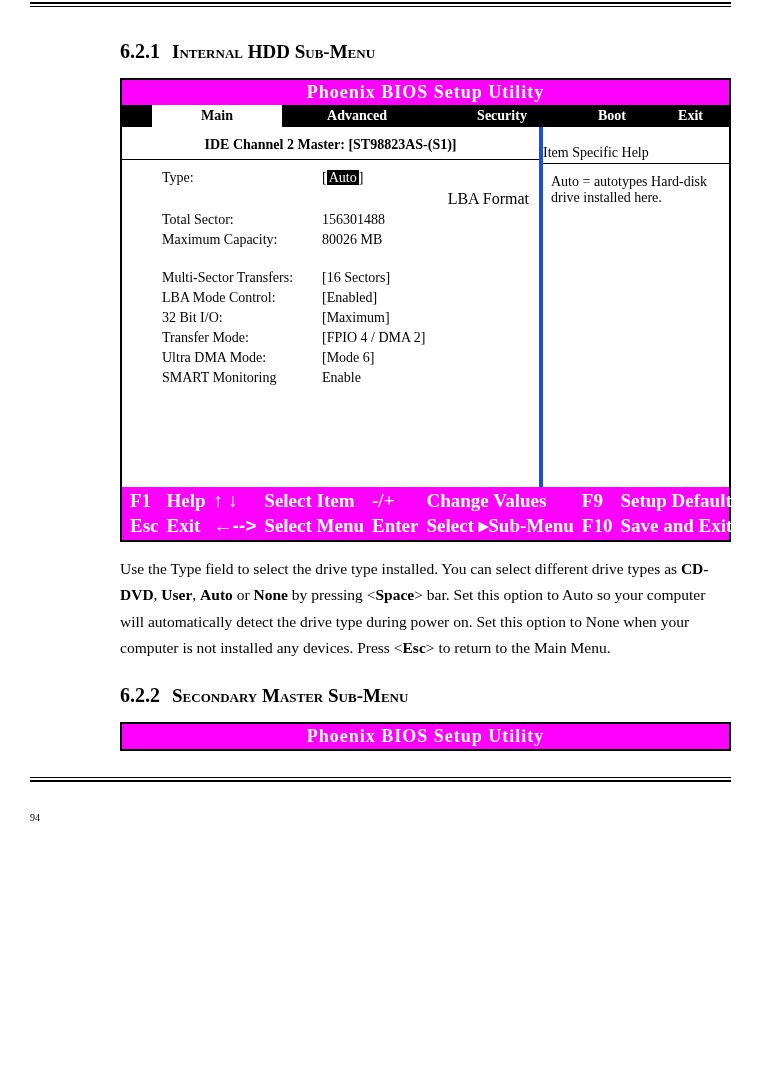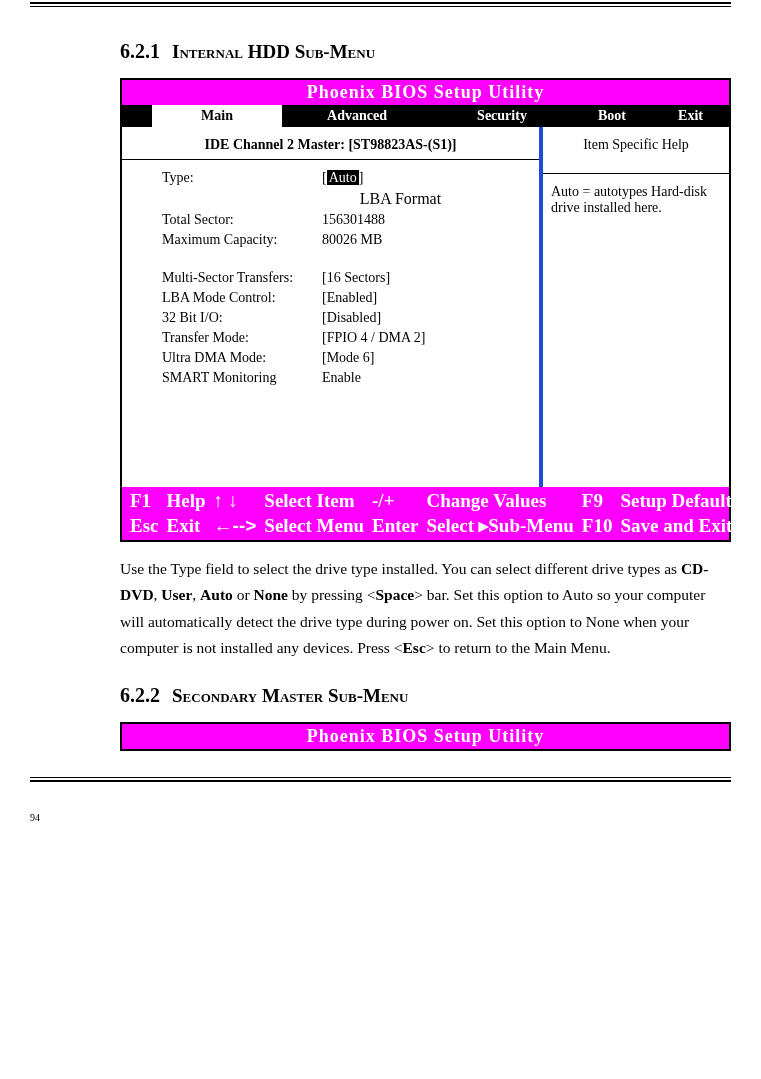--- a/index.html
+++ b/index.html
@@ -103,42 +103,42 @@
   .ide-header {
     text-align: center;
     font-weight: bold;
     padding-bottom: 6px;
     border-bottom: 1px solid #000;
     margin-left: -40px;
     margin-right: -10px;
     margin-bottom: 10px;
   }
   .help-header {
-    text-align: center;
-    padding-bottom: 20px;
+    text-align: left;
+    padding-bottom: 2px;
     border-bottom: 1px solid #000;
-    margin: 0 -8px 10px -8px;
+    margin: 8px -8px 10px -8px;
   }
   .field-row {
     display: flex;
     margin: 4px 0;
   }
   .field-label {
     flex: 0 0 160px;
   }
   .field-value {
     flex: 1;
   }
   .highlight {
     background: #000;
     color: #fff;
     padding: 0 2px;
   }
   .lba-row {
-    text-align: center;
+    text-align: right;
     margin-left: 110px;
     font-size: 16px;
   }
   .spacer {
     height: 14px;
   }
   .bios-footer {
     background: #f0f;
     color: #fff;
     font-weight: bold;
@@ -217,21 +217,21 @@
           <div class="field-row">
             <div class="field-label">Multi-Sector Transfers:</div>
             <div class="field-value">[16 Sectors]</div>
           </div>
           <div class="field-row">
             <div class="field-label">LBA Mode Control:</div>
             <div class="field-value">[Enabled]</div>
           </div>
           <div class="field-row">
             <div class="field-label">32 Bit I/O:</div>
-            <div class="field-value">[Disabled]</div>
+            <div class="field-value">[Maximum]</div>
           </div>
           <div class="field-row">
             <div class="field-label">Transfer Mode:</div>
             <div class="field-value">[FPIO 4 / DMA 2]</div>
           </div>
           <div class="field-row">
             <div class="field-label">Ultra DMA Mode:</div>
             <div class="field-value">[Mode 6]</div>
           </div>
           <div class="field-row">

